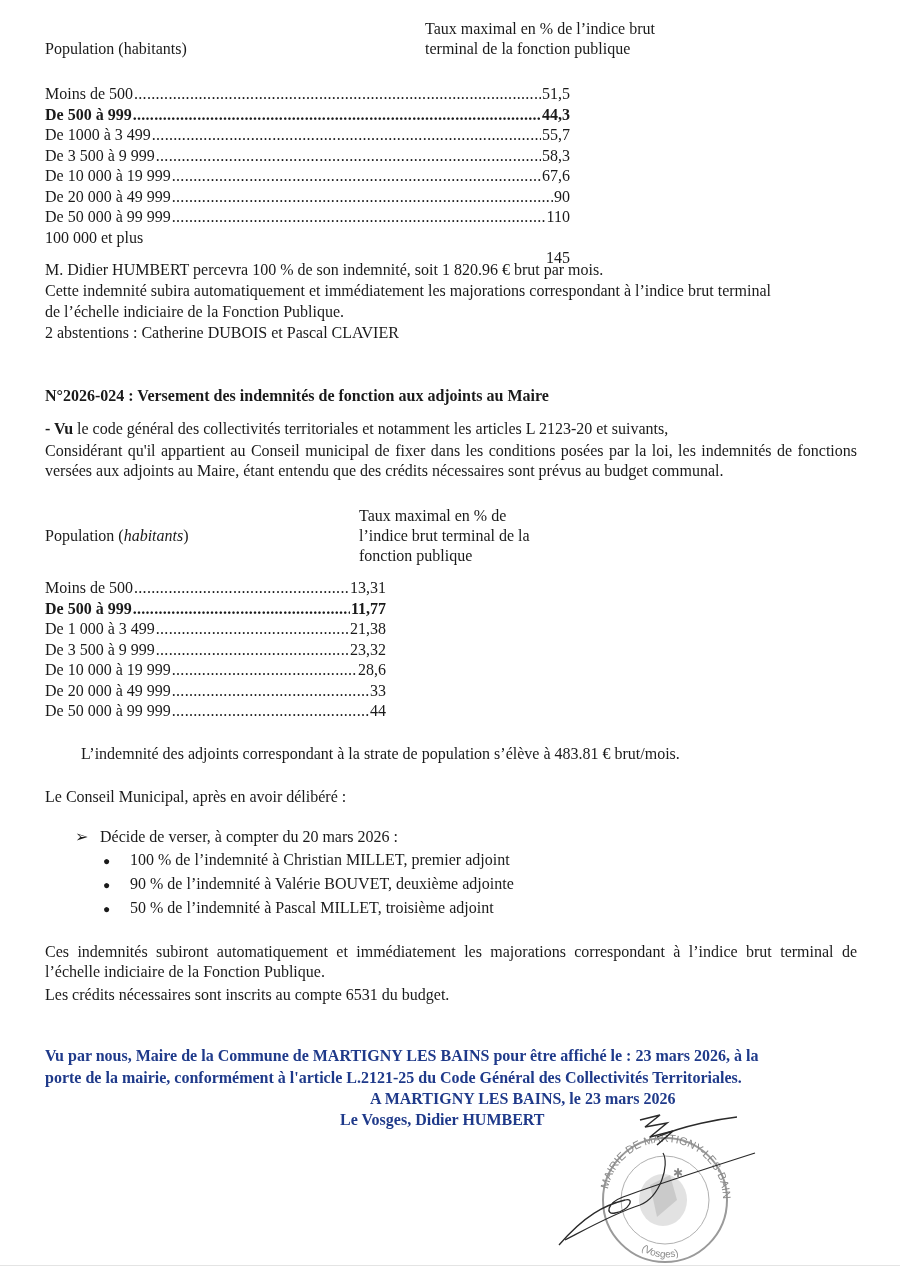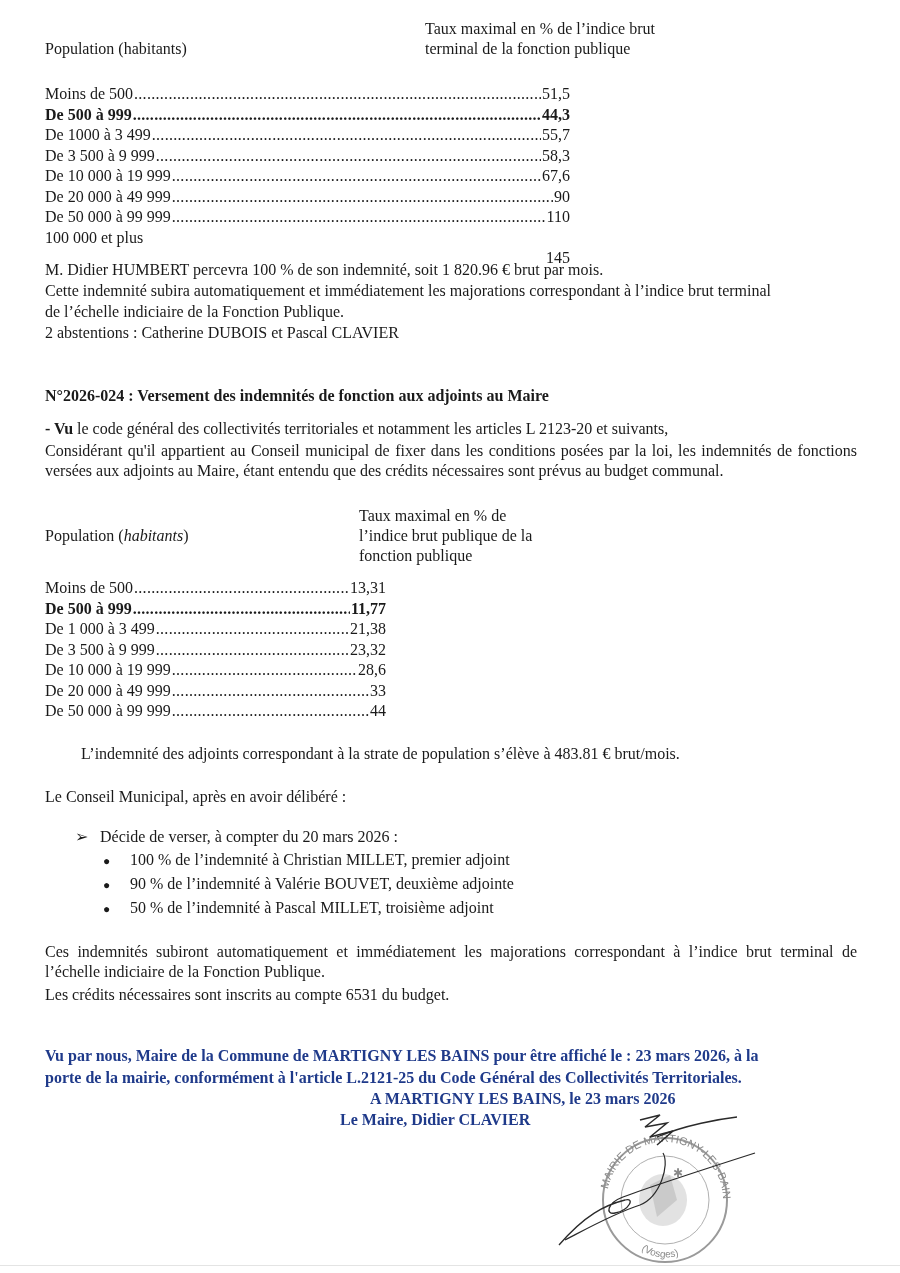--- a/index.html
+++ b/index.html
@@ -92,21 +92,21 @@
 <div class="line" style="top:419px;">
   <span class="b">- Vu</span><span> le code général des collectivités territoriales et notamment les articles L 2123-20 et suivants,</span>
 </div>
 <div class="para justify" style="top:441px;">Considérant qu'il appartient au Conseil municipal de fixer dans les conditions posées par la loi, les indemnités de fonctions versées aux adjoints au Maire, étant entendu que des crédits nécessaires sont prévus au budget communal.</div>
 
 <div class="abs">
   <div class="line" style="top:506px; left:359px;">Taux maximal en % de</div>
   <div class="line" style="top:526px;">
     <span>Population (</span><span class="i">habitants</span><span>)</span>
   </div>
-  <div class="line" style="top:526px; left:359px;">l’indice brut publique de la</div>
+  <div class="line" style="top:526px; left:359px;">l’indice brut terminal de la</div>
   <div class="line" style="top:546px; left:359px;">fonction publique</div>
   <div id="t2rows">
       <div class="leader-row t2" style="top: 578px;">
         <span class="lbl">Moins de 500</span>
         <span class="dots"></span>
         <span class="val">13,31</span>
       </div>
       <div class="leader-row t2 b" style="top: 598.5px;">
         <span class="lbl">De 500 à 999</span>
         <span class="dots"></span>
@@ -152,21 +152,21 @@
 <div class="line" style="top:874px; left:130px;">90 % de l’indemnité à Valérie BOUVET, deuxième adjointe</div>
 <span class="bullet-dot" style="top:899px; line-height:20px;">●</span>
 <div class="line" style="top:898px; left:130px;">50 % de l’indemnité à Pascal MILLET, troisième adjoint</div>
 
 <div class="para justify" style="top:942px;">Ces indemnités subiront automatiquement et immédiatement les majorations correspondant à l’indice brut terminal de l’échelle indiciaire de la Fonction Publique.</div>
 <div class="line" style="top:985px;">Les crédits nécessaires sont inscrits au compte 6531 du budget.</div>
 
 <div class="line blue" style="top: 1046px; color: rgb(31, 58, 138);">Vu par nous, Maire de la Commune de MARTIGNY LES BAINS pour être affiché le : 23 mars 2026, à la</div>
 <div class="line blue" style="top: 1068px; color: rgb(31, 58, 138);">porte de la mairie, conformément à l'article L.2121-25 du Code Général des Collectivités Territoriales.</div>
 <div class="line blue" style="top: 1089px; left: 340px; color: rgb(31, 58, 138); margin-left: 30px;">A MARTIGNY LES BAINS, le 23 mars 2026</div>
-<div class="line blue" style="top: 1110px; left: 340px; color: rgb(31, 58, 138);">Le Maire, Didier CLAVIER</div>
+<div class="line blue" style="top: 1110px; left: 340px; color: rgb(31, 58, 138);">Le Vosges, Didier HUMBERT</div>
 
 <svg class="abs" style="left:545px; top:1105px;" width="240" height="165" viewBox="0 0 240 165">
   <defs>
     <path id="arcTop" d="M 62 95 A 58 58 0 0 1 178 95"></path>
     <path id="arcBot" d="M 82 130 A 45 45 0 0 0 160 130"></path>
   </defs>
   <circle cx="120" cy="95" r="62" fill="none" stroke="#9a9a9a" stroke-width="2"></circle>
   <circle cx="120" cy="95" r="44" fill="none" stroke="#b0b0b0" stroke-width="1"></circle>
   <text font-family="Liberation Sans, sans-serif" font-size="11" fill="#8a8a8a">
     <textPath href="#arcTop" startOffset="6%">MAIRIE DE MARTIGNY-LES-BAINS</textPath>

